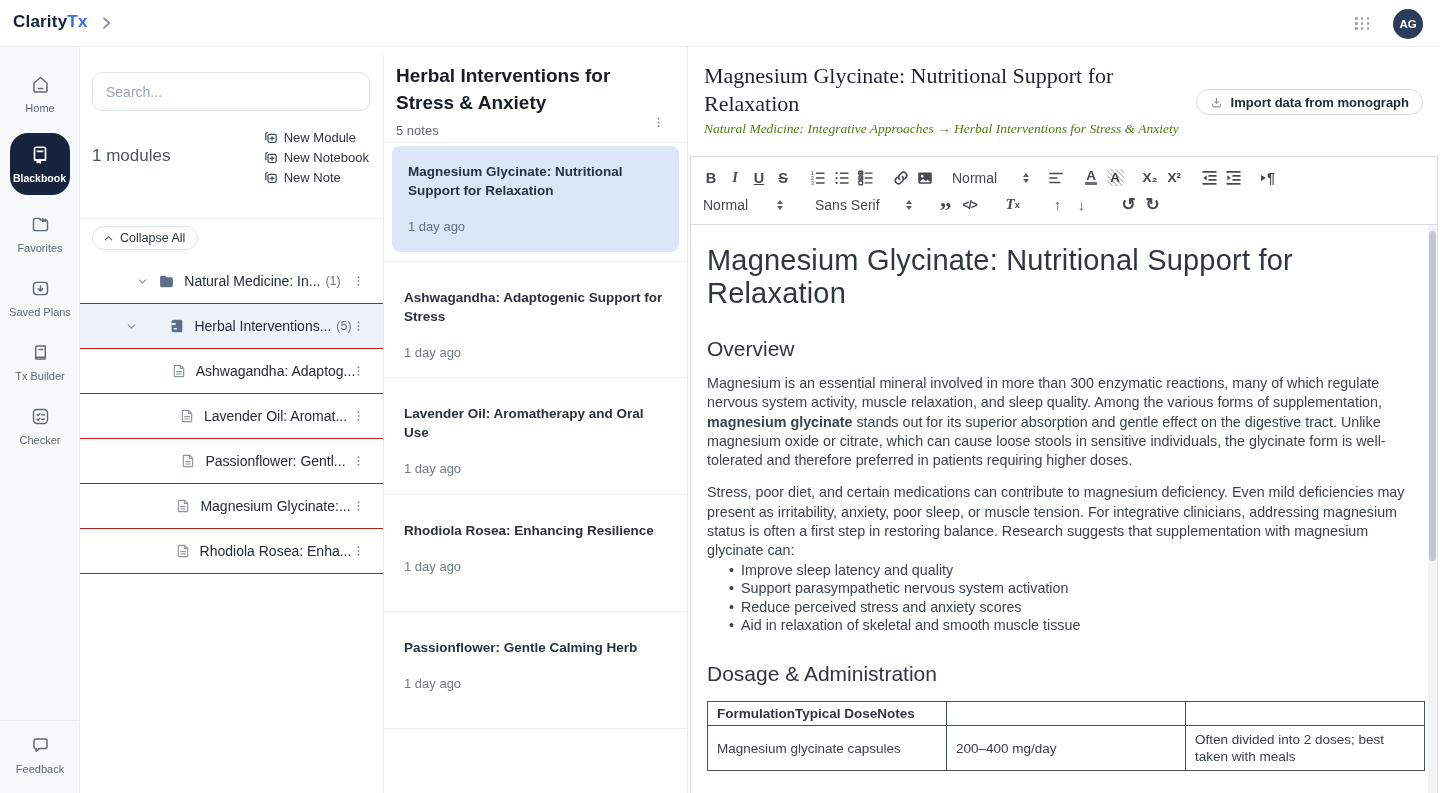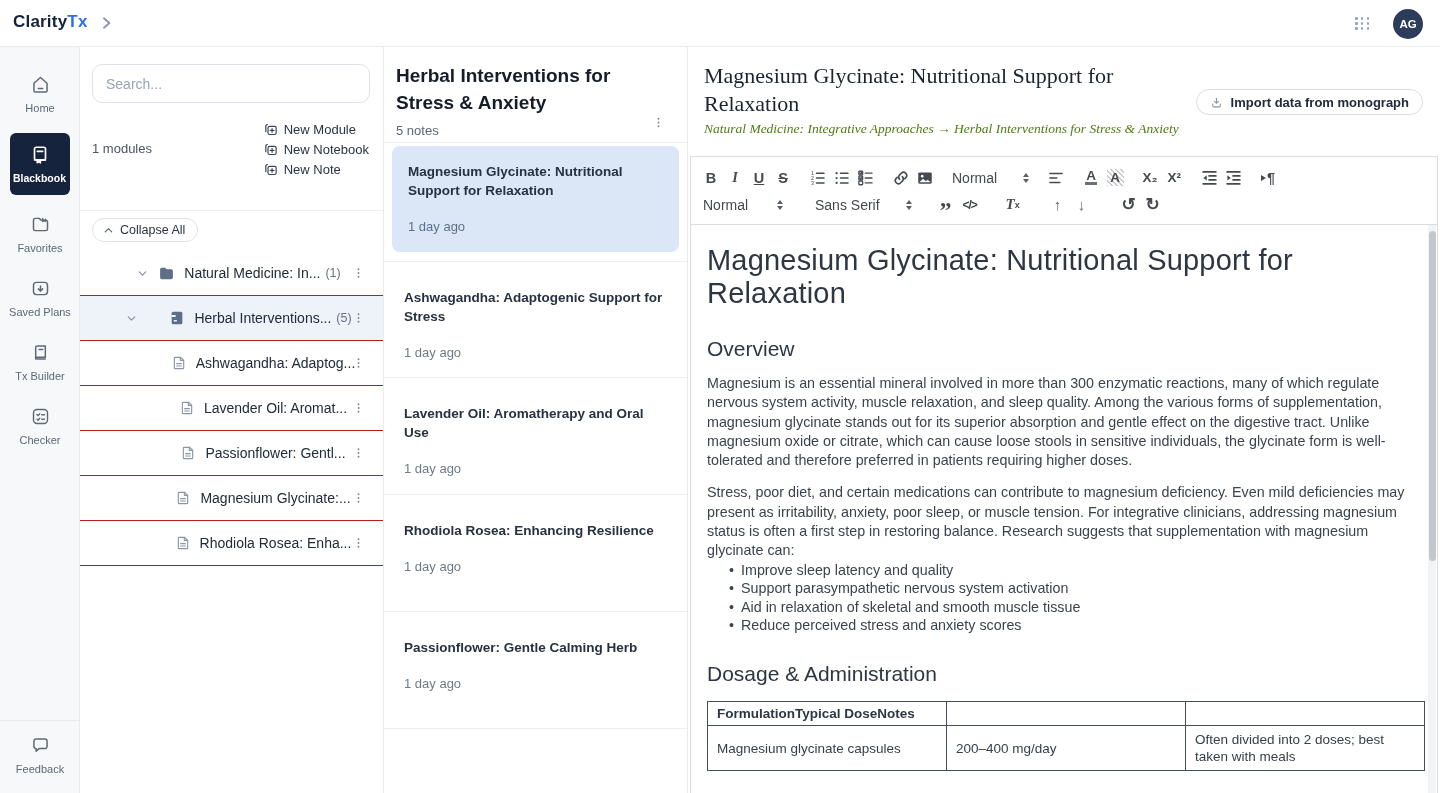--- a/index.html
+++ b/index.html
@@ -19,37 +19,37 @@
   .avatar { position:absolute; right:17px; top:9px; width:30px; height:30px; border-radius:50%;
     background:#2c3d5c; color:#fff; font-size:11.5px; font-weight:bold;
     display:flex; align-items:center; justify-content:center; cursor:pointer; }
 
   
   .sidebar { position:absolute; left:0; top:47px; width:80px; bottom:0; background:#f7f8f9;
     border-right:1px solid #e9ebef; }
   .nav-item { width:80px; display:flex; flex-direction:column; align-items:center; cursor:pointer; color:#5d6878; }
   .nav-item .lbl { font-size:11px; margin-top:7px; color:#5d6878; }
   .nav-home { margin-top:27px;align-items:center; }
-  .nav-tile { margin:19px auto 0; width:60px; height:62px; background:#16233c; border-radius:6px;
+  .nav-tile { margin:19px auto 0; width:60px; height:62px; background:#16233c; border-radius:18px;
     display:flex; flex-direction:column; align-items:center; justify-content:center; cursor:pointer; }
   .nav-tile .lbl { color:#fff; font-size:10.5px; font-weight:bold; margin-top:6px; }
   .nav-fav { margin-top:19px; } .nav-gap { margin-top:24px; }
   .sidebar-foot { position:absolute; left:0; bottom:0; width:80px; padding:14px 0 18px;
     border-top:1px solid #e9ebef; }
 
   
-  .explorer { position:absolute; left:80px; top:47px; width:304px; bottom:0; background:#fff;
+  .explorer { position:absolute; left:80px; top:55px; width:304px; bottom:0; background:#fff;
     border-right:1px solid #e9ebef; }
   .search-box { position:absolute; left:12px; top:17px; width:278px; height:39px;
     border:1px solid #dfe3e9; border-radius:10px; padding:0 13px; font-size:14px; color:#333;
     font-family:"Liberation Sans", sans-serif; outline:none; background:#fff;}
   .search-box::placeholder { color:#9aa3af; }
   .mod-row { position:absolute; left:0; top:72px; width:100%; padding:0 14px 0 12px;
     display:flex; justify-content:space-between; }
-  .mod-count { font-size:13px; color:#4b5563; align-self:center; }
+  .mod-count { font-size:17px; color:#4b5563; align-self:center; }
   .new-actions { display:flex; flex-direction:column; gap:5px; padding-top:3px; }
   .new-link { display:flex; align-items:center; gap:6px; font-size:13px; color:#2a3342;
     cursor:pointer; justify-content:flex-start; }
   .exp-divider { position:absolute; left:0; top:163px; width:100%; border-top:1px solid #edeff2; }
   .collapse-pill { position:absolute; left:12px; top:171px; height:24px; border:1px solid #dfe3e9;
     border-radius:999px; display:inline-flex; align-items:center; gap:6px; padding:0 12px 0 10px;
     font-size:12.5px; color:#2a3342; cursor:pointer; background:#fff; }
   .tree { position:absolute; left:0; top:204px; width:100%; }
   .tree-row { height:45px; display:flex; align-items:center; border-bottom:1px solid #b91c1c;
     cursor:pointer; position:relative; background:#fff;justify-content:center; }
@@ -111,21 +111,21 @@
   .b-clean sub { font-style:normal; font-family:"Liberation Sans",sans-serif; font-size:9px; font-weight:bold;}
   .b-arrow { font-size:15px; color:#5d6878; }
   .b-hist { font-size:17px; font-weight:bold; }
   .dir-tri { width:0; height:0; border-top:3.5px solid transparent; border-bottom:3.5px solid transparent;
     border-left:5px solid #46494f; margin-right:1px;}
 
   .ql-content { position:absolute; left:0; right:0; top:67px; bottom:0; padding:12px 26px 0 16px; overflow:hidden; }
   .ql-content h1 { font-size:29px; font-weight:normal; color:#2e3643; margin:8px 0 2px; letter-spacing:.2px;}
   .ql-content h2 { font-size:21px; font-weight:normal; color:#2e3643; margin:27px 0 0; }
   .ql-content p { font-size:14.3px; color:#3b434f; line-height:19.3px; margin-top:13px; }
-  .ql-content b { font-weight:normal; }
+  .ql-content b { font-weight:bold; }
   .ul { margin:0; }
   .ul li { list-style:none; font-size:14.3px; color:#3b434f; line-height:18.6px; padding-left:34px; position:relative;}
   .ul li::before { content:"•"; position:absolute; left:22px; }
   table.dose { border-collapse:collapse; margin-top:15px; width:718px; table-layout:fixed; }
   table.dose td { border:1px solid #464e5a; font-size:13.5px; color:#363e4a; padding:5px 9px;
     line-height:17px; vertical-align:middle; }
   table.dose tr.hdr td { font-weight:bold; padding:3px 9px; color:#2e3643;}
   table.dose tr.r td { height:42px; }
   .scrollbar-track { position:absolute; right:1px; top:68px; bottom:0; width:8px; background:#f2f3f5; }
   .scrollbar-thumb { position:absolute; right:1px; top:6px; width:7px; height:330px; background:#c3c7cc;
@@ -607,22 +607,22 @@
     </div>
 
     <div class="ql-content">
       <h1>Magnesium Glycinate: Nutritional Support for Relaxation</h1>
       <h2>Overview</h2>
       <p><span>Magnesium is an essential mineral involved in more than 300 enzymatic reactions, many of which regulate nervous system activity, muscle relaxation, and sleep quality. Among the various forms of supplementation, </span><b>magnesium glycinate</b><span> stands out for its superior absorption and gentle effect on the digestive tract. Unlike magnesium oxide or citrate, which can cause loose stools in sensitive individuals, the glycinate form is well-tolerated and therefore preferred in patients requiring higher doses.</span></p>
       <p>Stress, poor diet, and certain medications can contribute to magnesium deficiency. Even mild deficiencies may present as irritability, anxiety, poor sleep, or muscle tension. For integrative clinicians, addressing magnesium status is often a first step in restoring balance. Research suggests that supplementation with magnesium glycinate can:</p>
       <ul class="ul">
         <li>Improve sleep latency and quality</li>
         <li>Support parasympathetic nervous system activation</li>
+        <li>Reduce perceived stress and anxiety scores</li>
         <li>Aid in relaxation of skeletal and smooth muscle tissue</li>
-        <li>Reduce perceived stress and anxiety scores</li>
       </ul>
       <h2>Dosage &amp; Administration</h2>
       <table class="dose">
         <tbody>
             <tr class="hdr">
           <td>FormulationTypical DoseNotes</td>
           <td></td>
           <td></td>
         </tr>
         <tr class="r">

